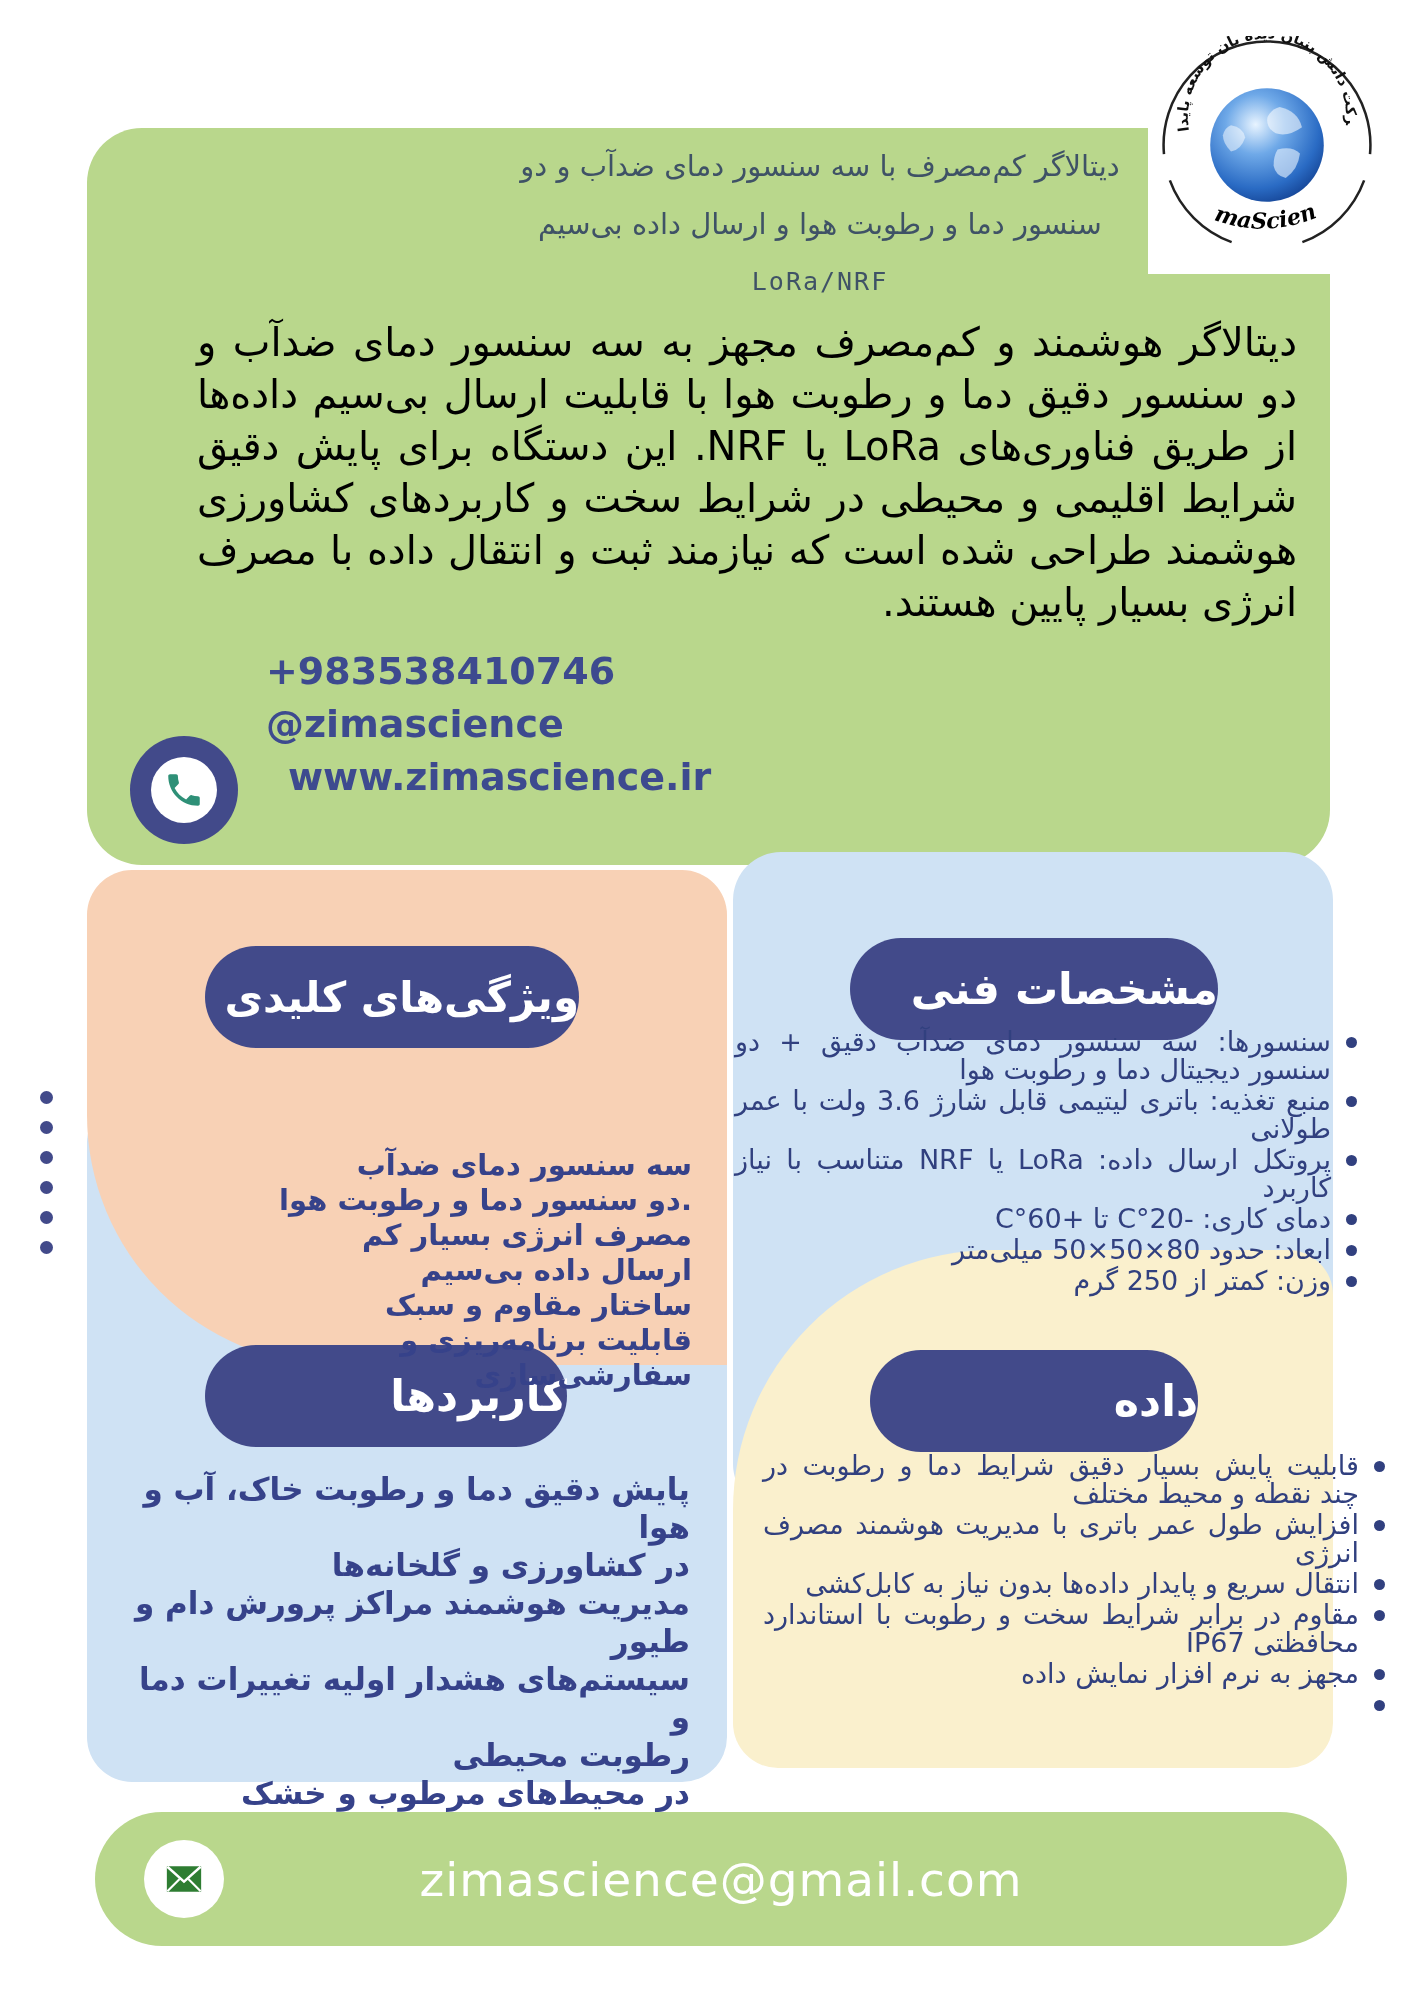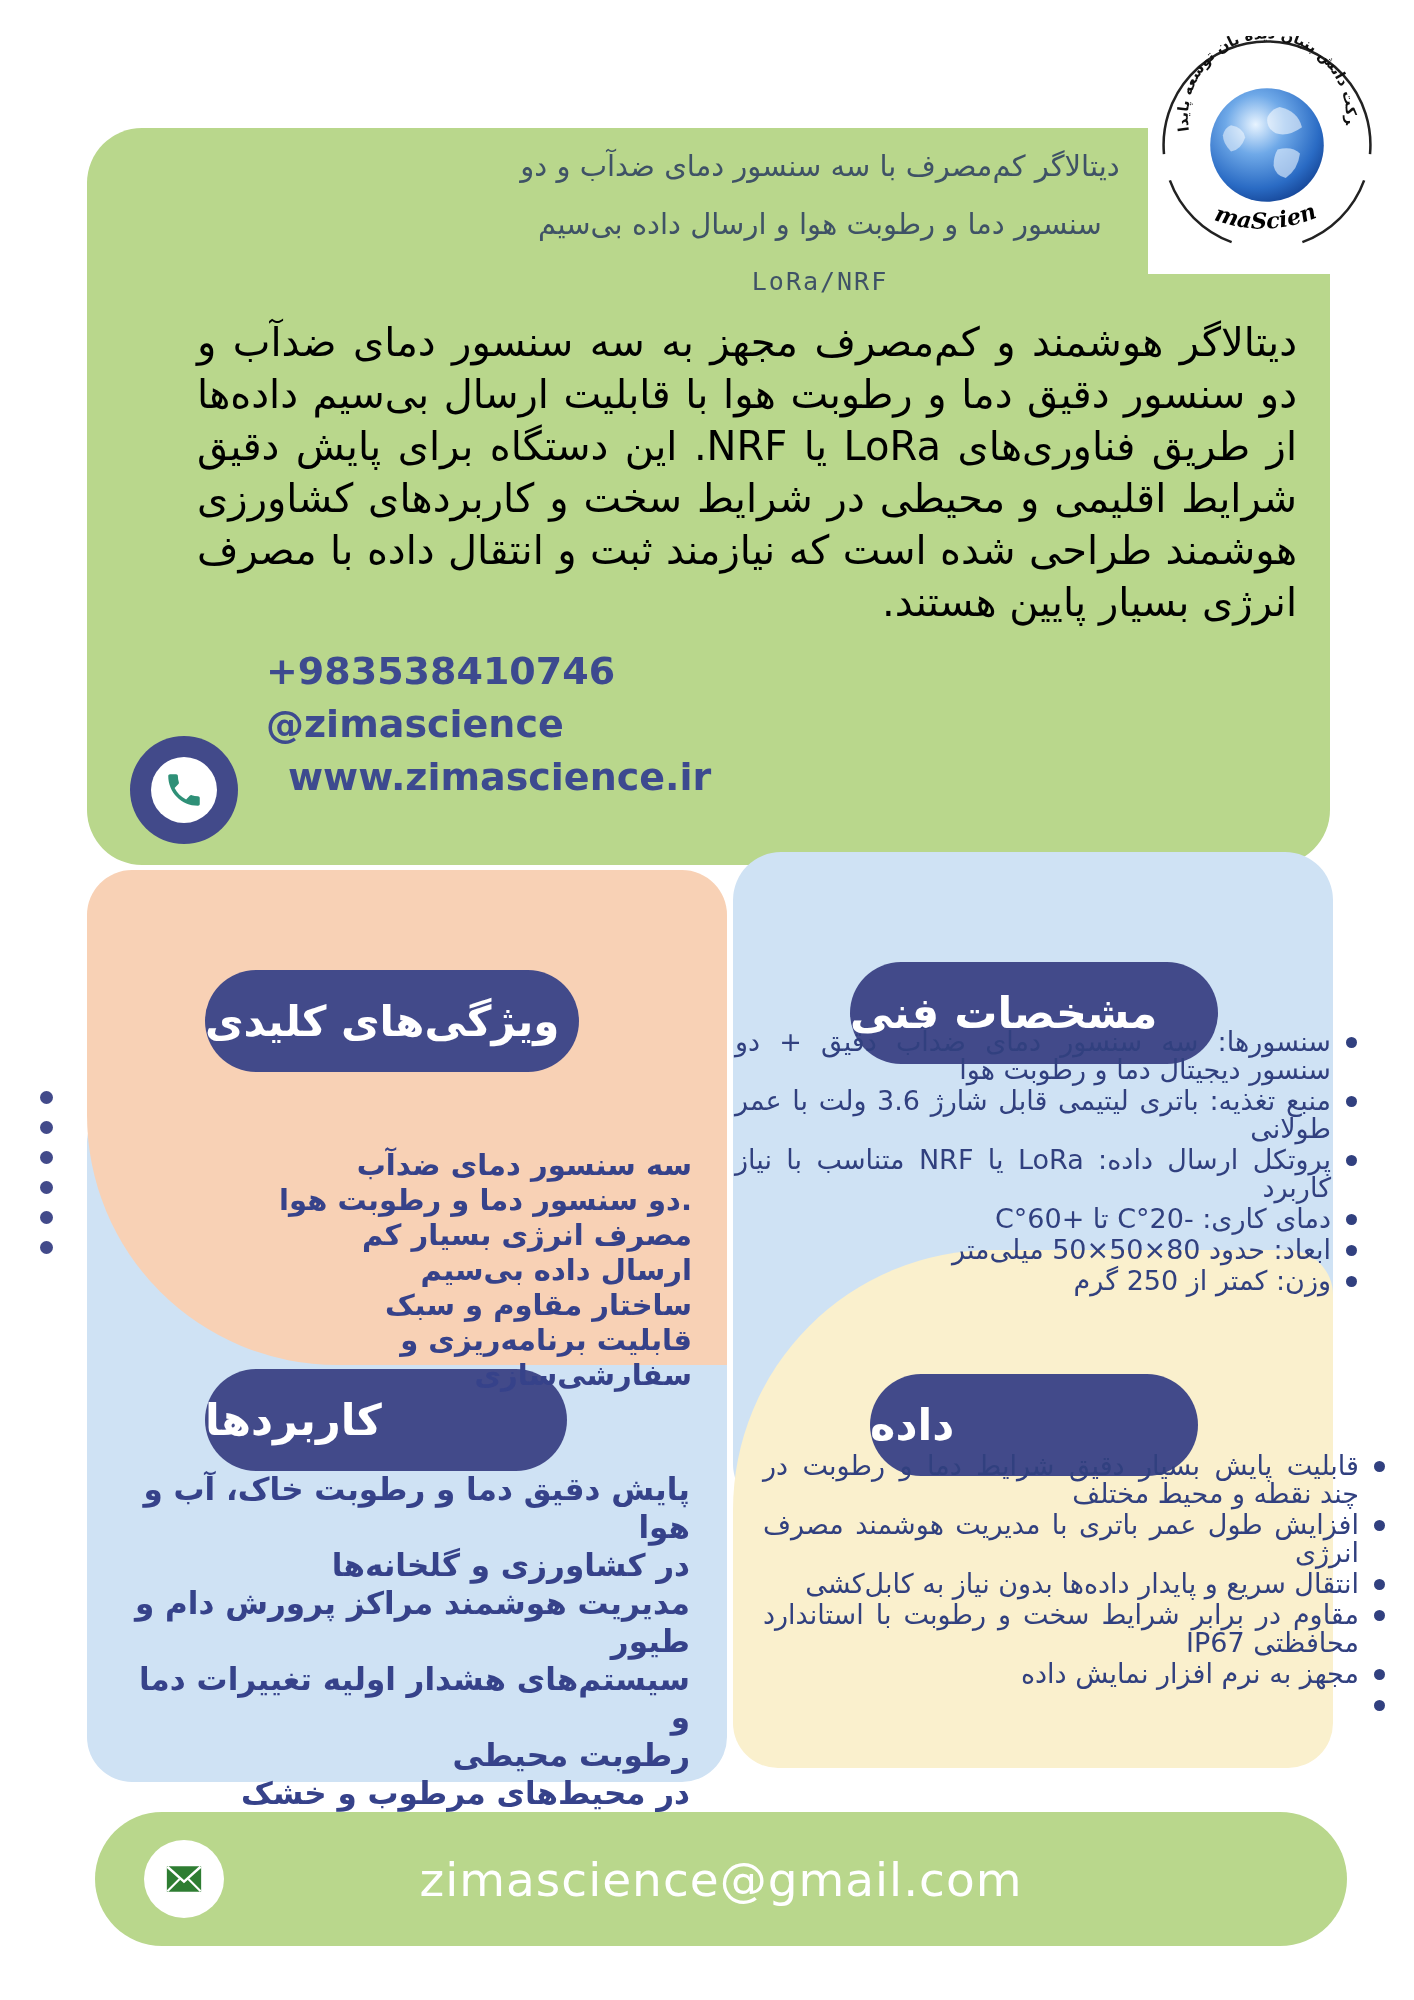--- a/index.html
+++ b/index.html
@@ -34,22 +34,22 @@
   .panel-features{left:87px;top:870px;width:640px;height:495px;background:#f8d1b5;
     border-radius:45px 45px 0 250px;z-index:2;}
   .panel-apps{left:87px;top:1098px;width:640px;height:684px;background:#cfe2f4;
     border-radius:45px;z-index:1;}
   .panel-specs{left:733px;top:852px;width:600px;height:660px;background:#cfe2f4;
     border-radius:48px;z-index:1;}
   .panel-adv{left:733px;top:1250px;width:600px;height:518px;background:#faf0cd;
     border-radius:260px 45px 45px 45px;z-index:2;}
 
   .pill{position:absolute;z-index:3;background:#424a8a;border-radius:52px;
-    color:#fff;font-weight:700;display:flex;align-items:center;justify-content:flex-end;
-    direction:rtl;margin-top:24px;}
+    color:#fff;font-weight:700;display:flex;align-items:center;justify-content:flex-start;
+    direction:rtl;}
   .pill-features{left:205px;top:946px;width:374px;height:102px;font-size:42px;}
   .pill-specs{left:850px;top:938px;width:368px;height:102px;font-size:43px;}
   .pill-apps{left:205px;top:1345px;width:362px;height:102px;font-size:43px;}
   .pill-adv{left:870px;top:1350px;width:328px;height:102px;font-size:43px;}
 
   
   .margin-dots{position:absolute;left:40px;top:1091px;width:16px;z-index:3;}
   .margin-dots .mdot{display:block;width:13px;height:13px;border-radius:50%;
     background:#424a8a;margin:0 0 17px 0;}
 

